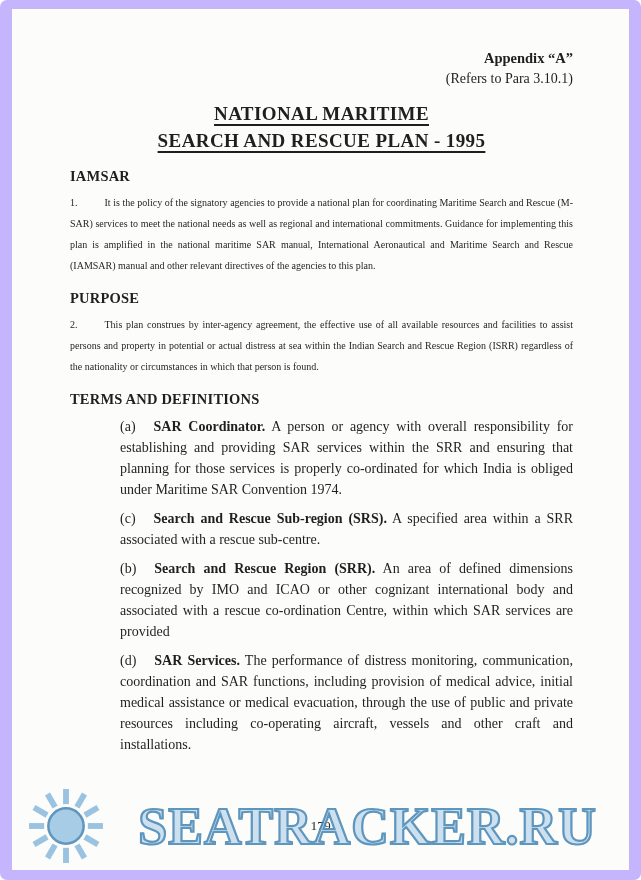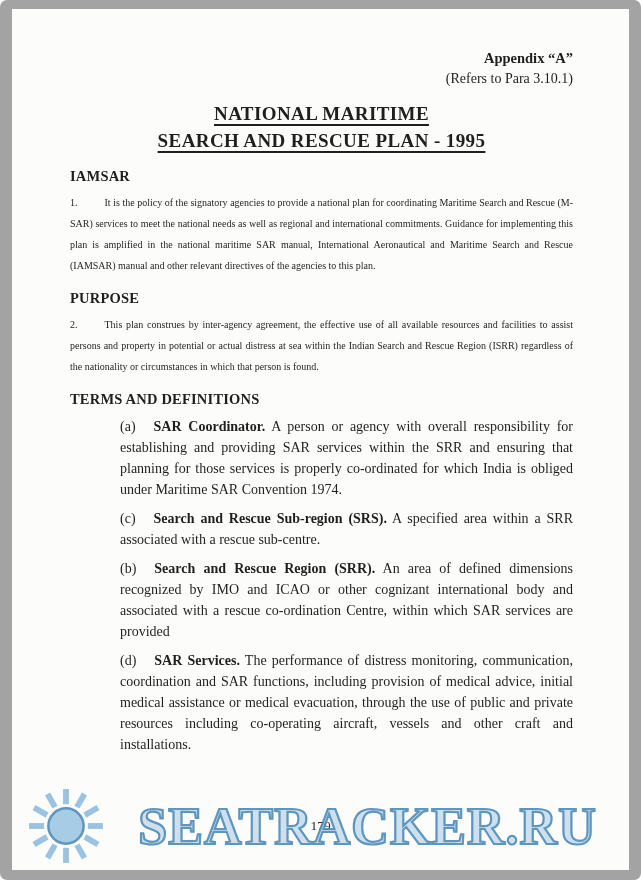--- a/index.html
+++ b/index.html
@@ -4,21 +4,21 @@
 <style>
   * { box-sizing: border-box; margin: 0; padding: 0; }
   html, body { background: #ffffff; }
   body {
     font-family: "Liberation Serif", "DejaVu Serif", serif;
     width: 641px;
   }
   .scan-frame {
     width: 641px;
     height: 880px;
-    background: #a3a3a3;
+    background: #c4b5fd;
     border-radius: 7px;
     padding: 9px 12px 10px 12px;
     position: relative;
     overflow: hidden;
   }
   .page {
     width: 100%;
     height: 100%;
     background: #fcfcfa;
     color: #1f1f1f;

